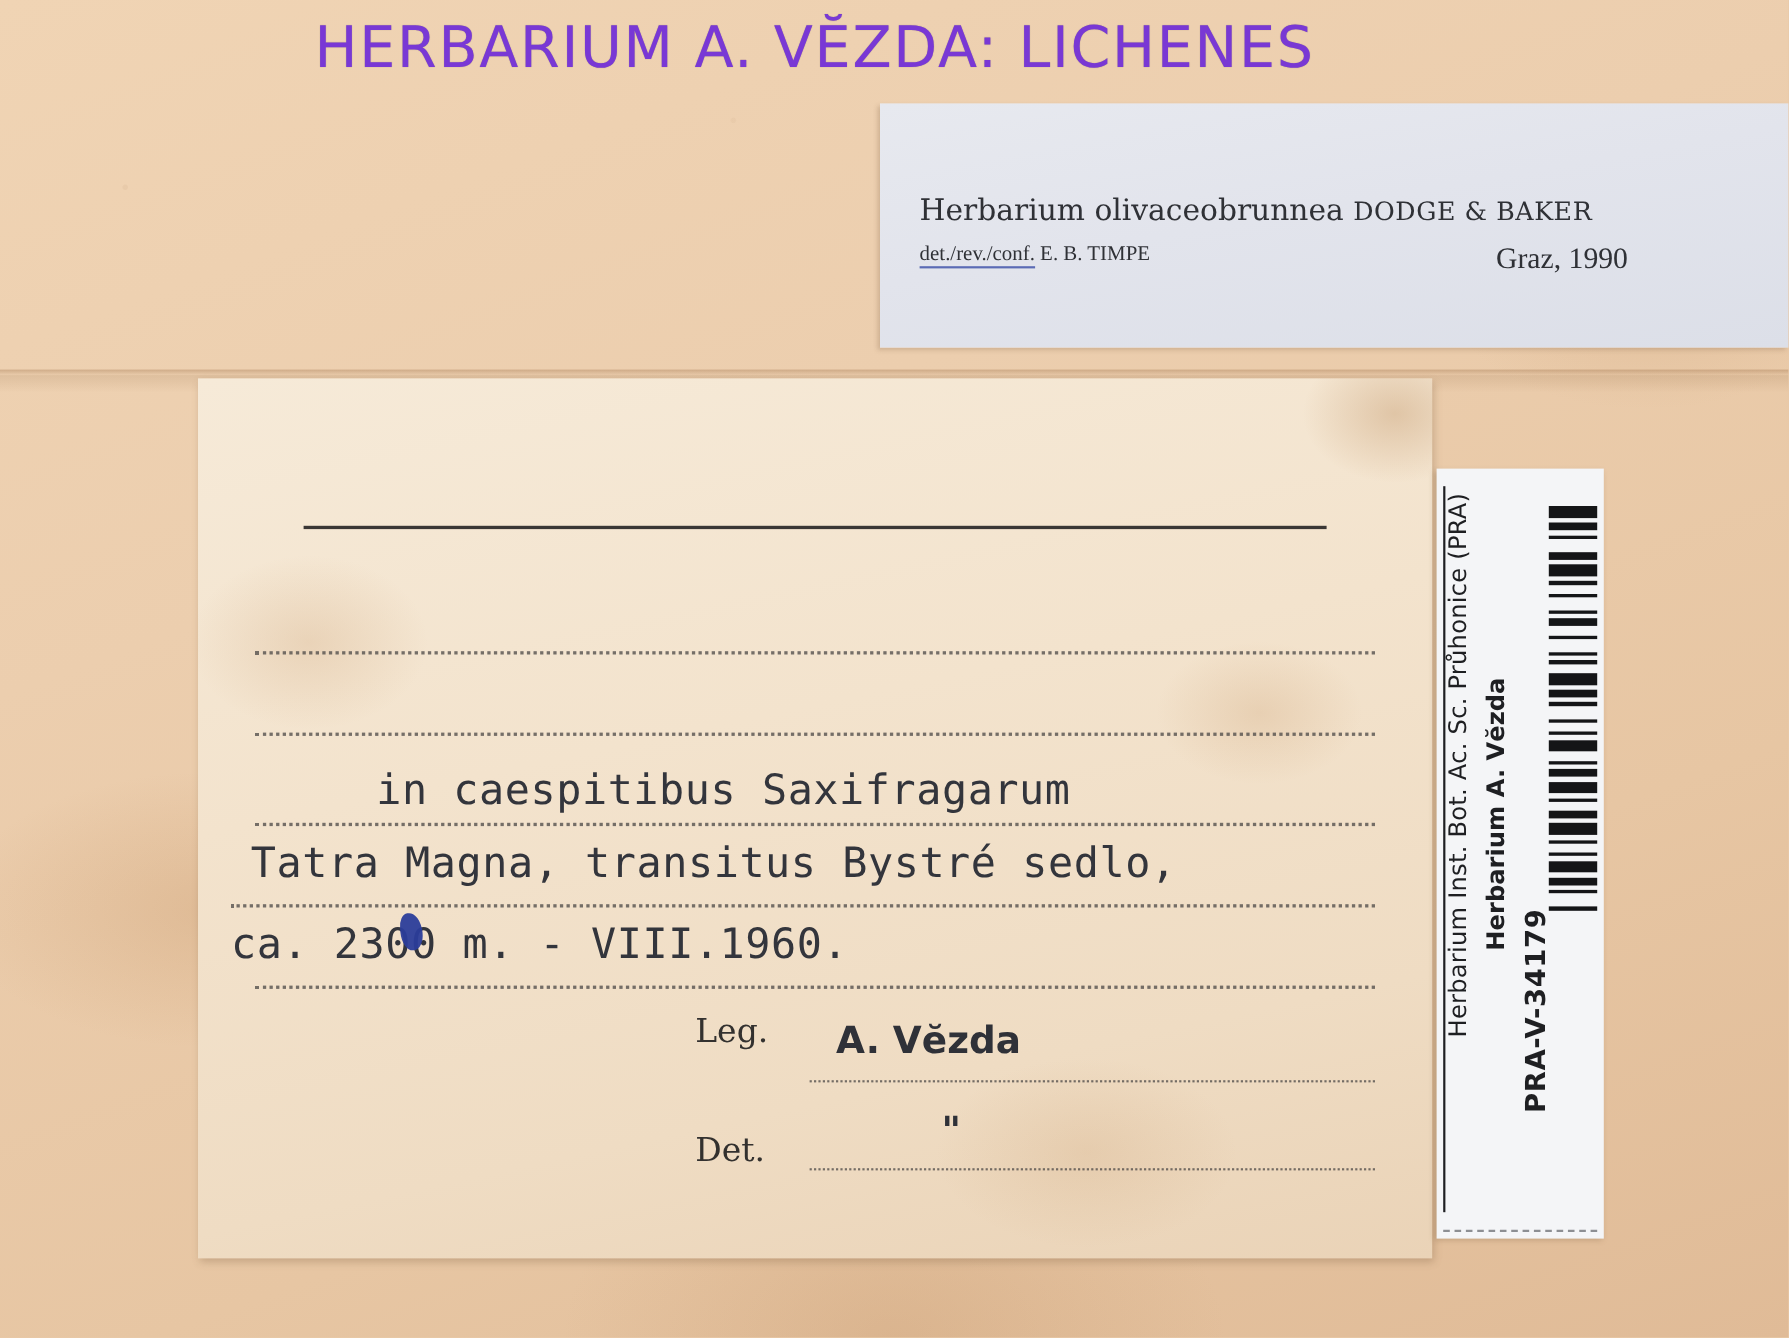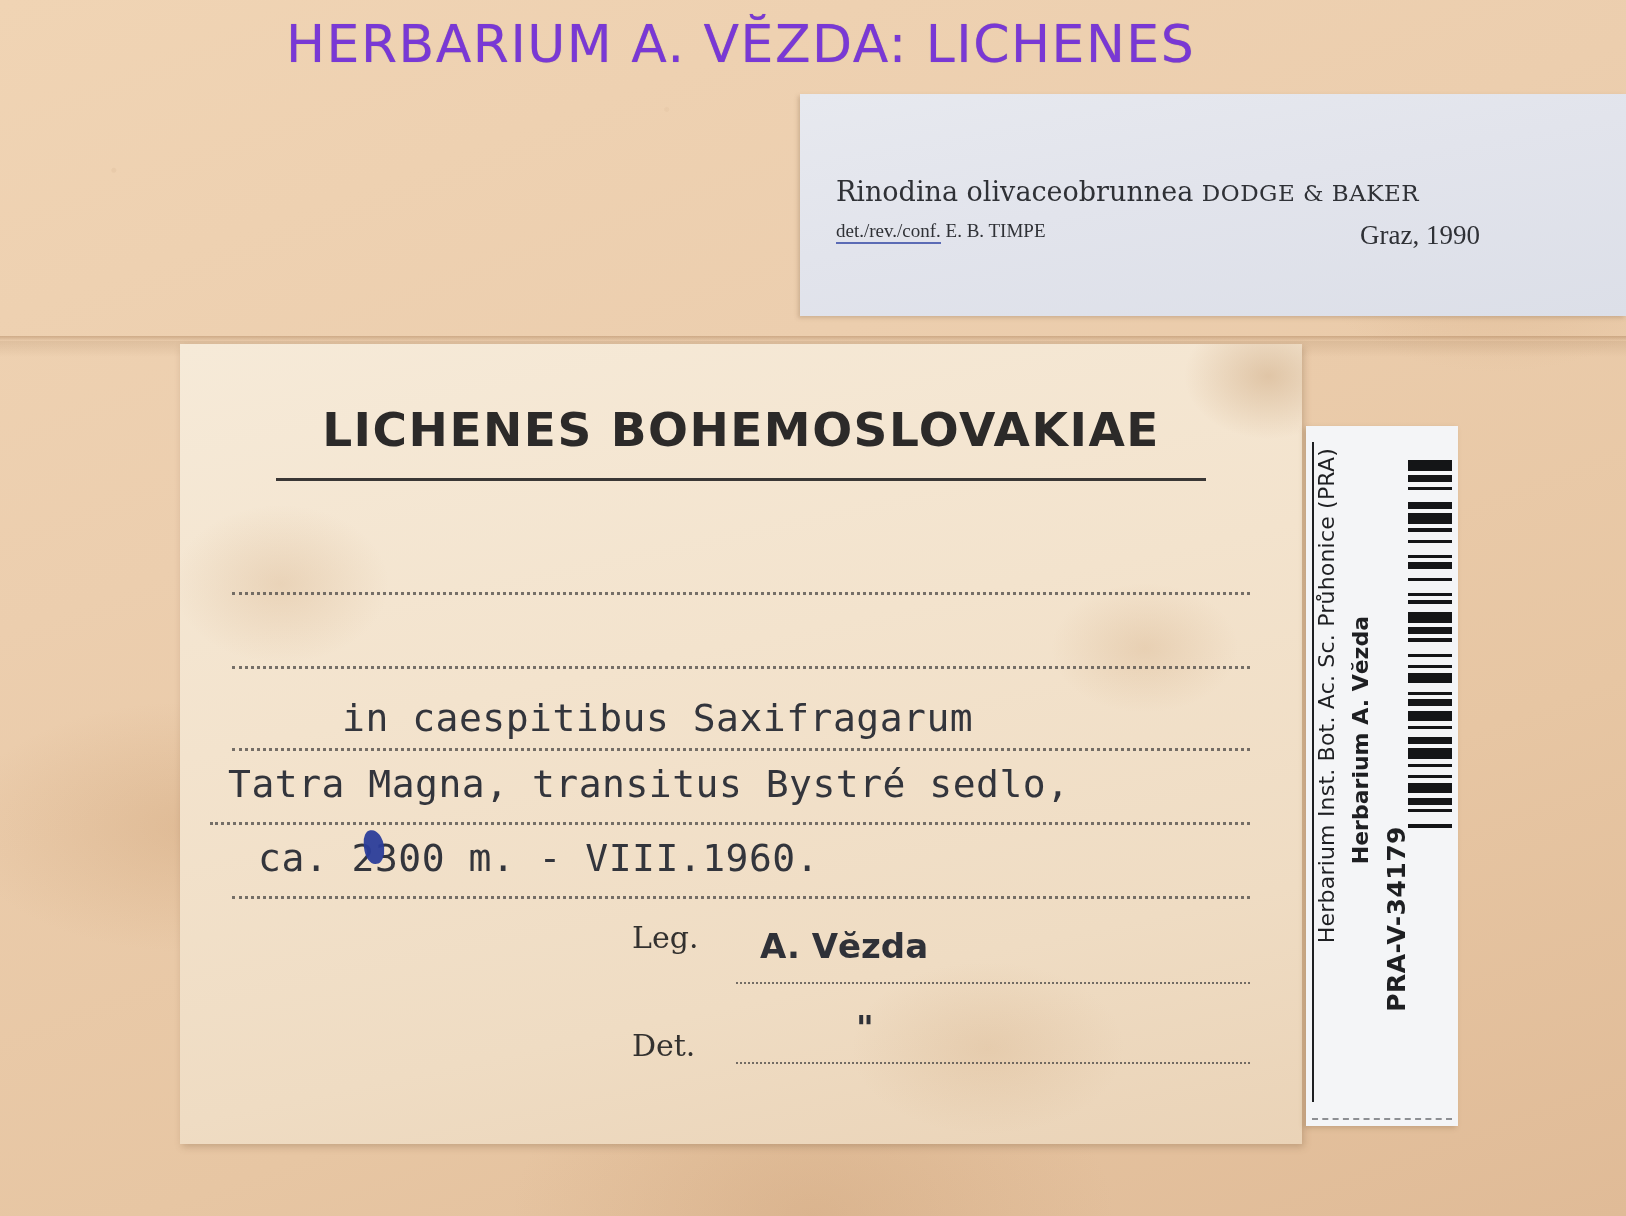--- a/index.html
+++ b/index.html
@@ -285,45 +285,44 @@
 <body>
 
 <div id="sheet"></div>
 <div id="flap-edge"></div>
 <div id="flap-shadow"></div>
 
 <div id="header-stamp">HERBARIUM A. VĔZDA: LICHENES</div>
 
 <div id="det-slip">
   <div class="det-line1">
-    <span>Rinodina olivaceobrunnea</span>
+    <span>Herbarium olivaceobrunnea</span>
     <span class="sc">DODGE &amp; BAKER</span>
   </div>
   <div class="det-line2">
     <span class="underlined">det./rev./conf.</span>
     <span>E. B. TIMPE</span>
   </div>
   <div class="det-place">Graz, 1990</div>
 </div>
 
 <div id="main-label">
-  <div id="label-title">LICHENES BOHEMOSLOVAKIAE</div>
   <div id="title-rule"></div>
 
 
   <div class="dotline" style="left:52px; top:248px; width:1018px;"></div>
   <div class="dotline" style="left:52px; top:322px; width:1018px;"></div>
 
   <div class="body-line" style="left:162px; top:352px;">in caespitibus Saxifragarum</div>
   <div class="dotline" style="left:52px; top:404px; width:1018px;"></div>
 
   <div class="body-line" style="left:48px; top:418px;">Tatra Magna, transitus Bystré sedlo,</div>
   <div class="dotline" style="left:30px; top:478px; width:1040px;"></div>
 
-  <div class="body-line" style="left:30px; top:492px;margin-left:48px;">ca. 2300 m. - VIII.1960.</div>
+  <div class="body-line" style="left:30px; top:492px;">ca. 2300 m. - VIII.1960.</div>
   <div id="ink-blob"></div>
   <div class="dotline" style="left:52px; top:552px; width:1018px;"></div>
 
   <div class="fieldlabel" style="left:452px; top:576px;">Leg.</div>
   <div class="fieldvalue" style="left:580px; top:582px;">A. Vĕzda</div>
   <div class="dotline" style="left:556px; top:638px; width:514px; border-top-width:2px;"></div>
 
   <div class="fieldlabel" style="left:452px; top:684px;">Det.</div>
   <div class="fieldvalue" style="left:676px; top:664px;">"</div>
   <div class="dotline" style="left:556px; top:718px; width:514px; border-top-width:2px;"></div>

